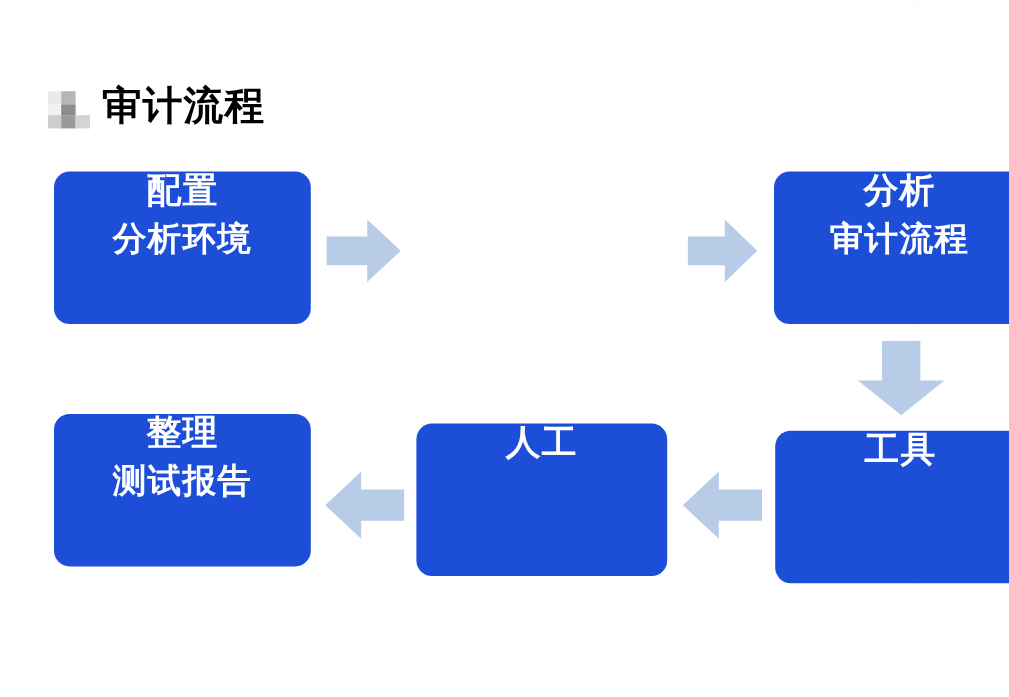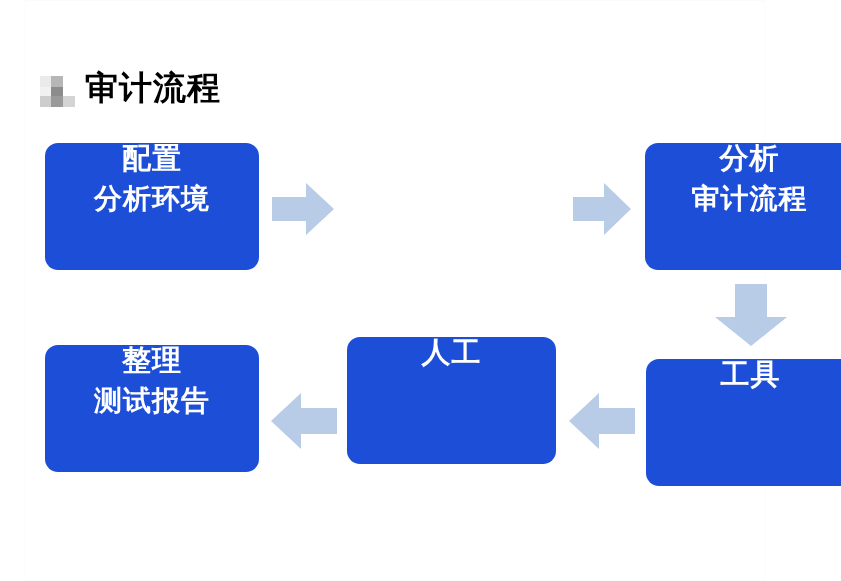--- a/index.html
+++ b/index.html
@@ -88,21 +88,21 @@
     letter-spacing: 1px;
     white-space: nowrap;
   }
 
   
   #box-1 { left: 19px;  top: 142px; width: 214px; height: 127px; }
   #box-2 { left: 321px; top: 142px; width: 209px; height: 127px; }
   #box-3 { left: 619px; top: 142px; width: 209px; height: 127px; }
   
   #box-4 { left: 620px; top: 358px; width: 209px; height: 127px; }
-  #box-5 { left: 321px; top: 336px; width: 209px; height: 127px; }
+  #box-5 { left: 321px; top: 352px; width: 209px; height: 127px; }
   #box-6 { left: 19px;  top: 344px; width: 214px; height: 127px; }
 
   
   .arrow {
     position: absolute;
   }
   .arrow svg { display: block; }
 
   #arrow-1 { left: 246px; top: 182px; width: 62px; height: 52px; }
   #arrow-2 { left: 547px; top: 182px; width: 58px; height: 52px; }

